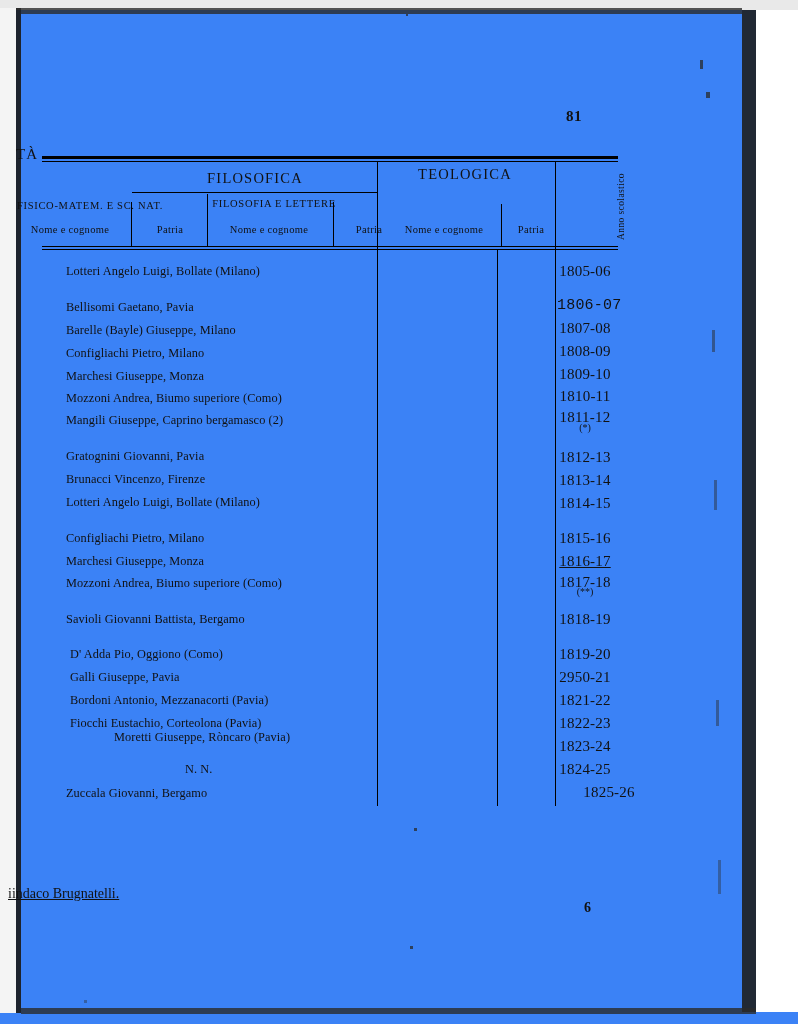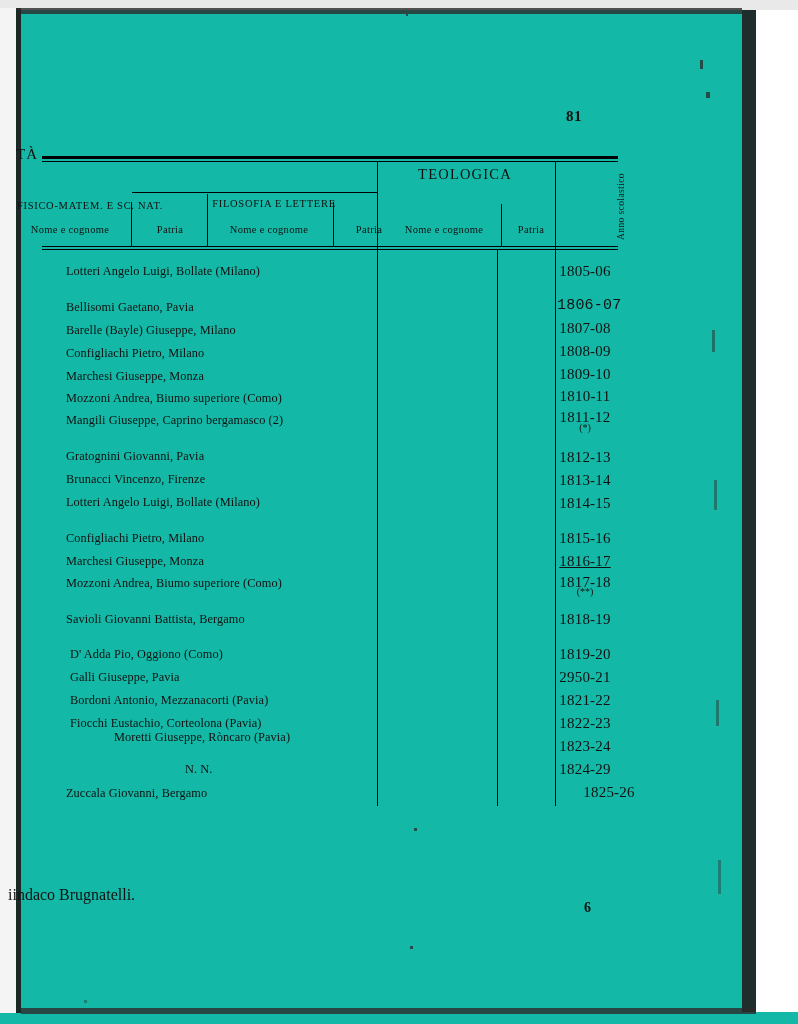--- a/index.html
+++ b/index.html
@@ -4,21 +4,21 @@
 <style>
   html, body {
     margin: 0;
     padding: 0;
     background: #ffffff;
   }
   #page {
     position: relative;
     width: 798px;
     height: 1024px;
-    background: #14b8a6;
+    background: #3b82f6;
     overflow: hidden;
     font-family: "Liberation Serif", serif;
     color: #111111;
   }
 
   
   .scan-edge-top {
     position: absolute;
     left: 0; top: 0;
     width: 798px; height: 10px;
@@ -82,21 +82,22 @@
   .left-cut-label {
     position: absolute;
     left: 16px; top: 146px;
     font-size: 15px;
     letter-spacing: 1px;
   }
 
   .page-footer-left {
     position: absolute;
     left: 8px; top: 886px;
-    font-size: 16px;
+    font-size: 14px;
+    text-decoration: underline;
   }
   .page-footer-right {
     position: absolute;
     left: 584px; top: 900px;
     font-size: 14px;
     font-weight: bold;
   }
 
   
   .table-wrap {
@@ -219,20 +220,21 @@
 
   <div class="page-number-top">81</div>
 
   <div class="left-cut-label">TÀ</div>
 
   <div class="table-wrap">
 
     <div class="rule-top-thick"></div>
     <div class="rule-top-thin"></div>
 
+    <div class="hdr-group" style="left:90px; top:14px; width:246px;">FILOSOFICA</div>
     <div class="hdr-group" style="left:336px; top:10px; width:174px;">TEOLOGICA</div>
 
     <div class="rule-hdr-mid"></div>
 
     <div class="hdr-sub" style="left:-32px; top:44px; width:160px;">FISICO-MATEM. E SC. NAT.</div>
     <div class="hdr-sub" style="left:132px; top:42px; width:200px;">FILOSOFIA E LETTERE</div>
 
     <div class="hdr-cell" style="left:-34px; top:68px; width:124px;">Nome e cognome</div>
     <div class="hdr-cell" style="left:92px; top:68px; width:72px;">Patria</div>
     <div class="hdr-cell" style="left:166px; top:68px; width:122px;">Nome e cognome</div>
@@ -289,21 +291,21 @@
     <div class="row-year" style="left:515px; top:374px;">1815-16</div>
     <div class="row-year" style="left:515px; top:397px;text-decoration:underline;">1816-17</div>
     <div class="row-year" style="left:515px; top:418px;">1817-18</div>
     <div class="row-note" style="left:515px; top:430px;">(**)</div>
     <div class="row-year" style="left:515px; top:455px;">1818-19</div>
     <div class="row-year" style="left:515px; top:490px;">1819-20</div>
     <div class="row-year" style="left:515px; top:513px;">2950-21</div>
     <div class="row-year" style="left:515px; top:536px;">1821-22</div>
     <div class="row-year" style="left:515px; top:559px;">1822-23</div>
     <div class="row-year" style="left:515px; top:582px;">1823-24</div>
-    <div class="row-year" style="left:515px; top:605px;">1824-29</div>
+    <div class="row-year" style="left:515px; top:605px;">1824-25</div>
     <div class="row-year" style="left:515px; top:628px;padding-left:24px;">1825-26</div>
 
   </div>
 
   <div class="page-footer-left">iindaco Brugnatelli.</div>
   <div class="page-footer-right">6</div>
 
 </div>
 
 </body></html>

